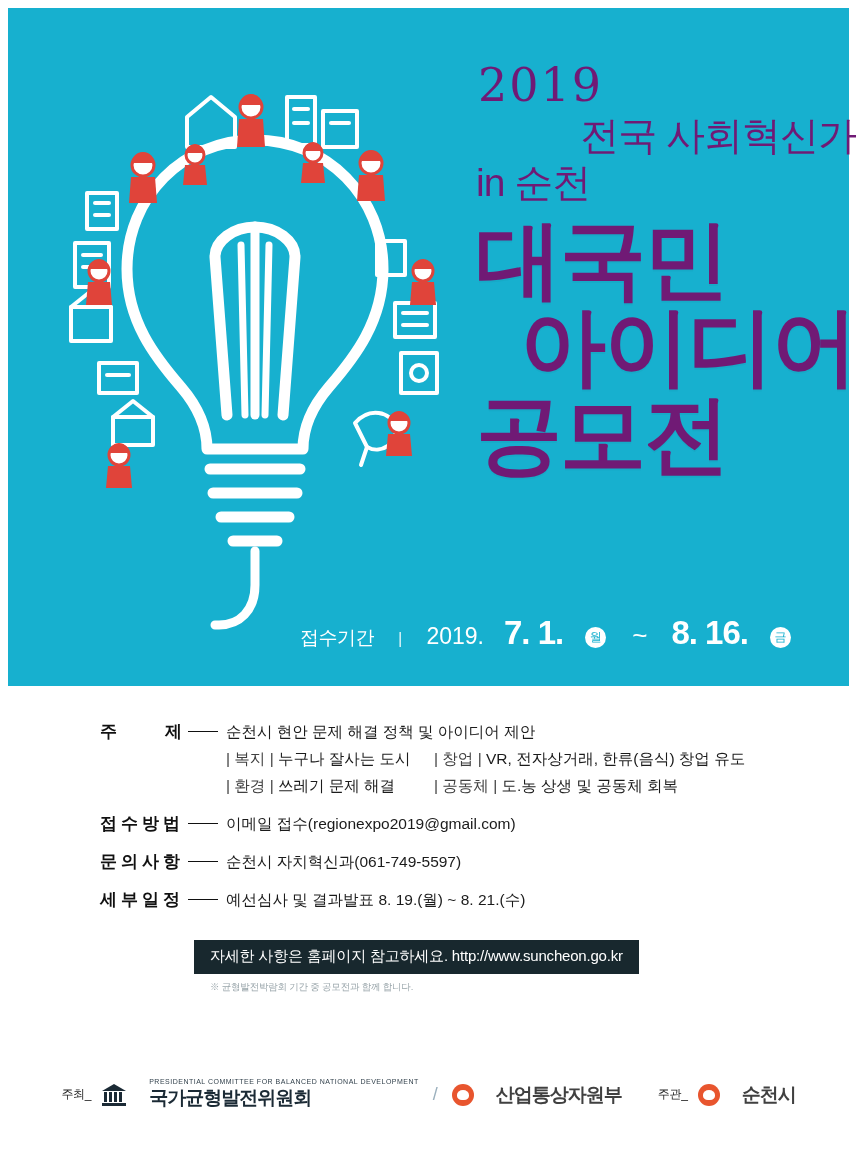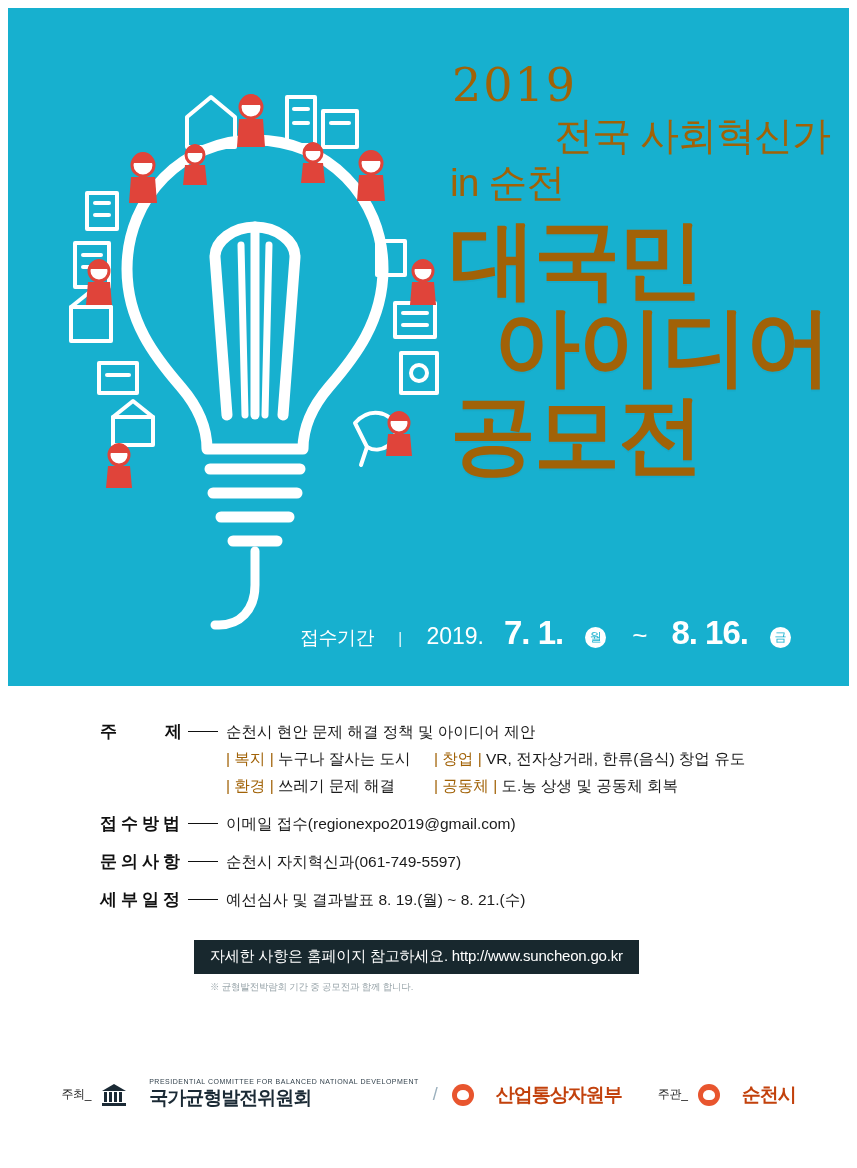--- a/index.html
+++ b/index.html
@@ -34,23 +34,23 @@
   .bulb-wrap {
     position: absolute;
     left: 55px; top: 45px;
     width: 400px; height: 620px;
   }
   .bulb-svg { display: block; }
 
   
   .headline {
     position: absolute;
-    left: 430px; top: 62px;
+    left: 456px; top: 62px;
     width: 400px;
-    color: #a16207;
+    color: #701a75;
   }
   .hl-year {
     font-family: "DejaVu Serif", serif;
     font-size: 46px;
     letter-spacing: 2px;
     line-height: 1.0;
     margin: 0 0 6px 22px;
     font-weight: 400;
   }
   .hl-sub1 {
@@ -139,21 +139,21 @@
   }
   .dash {
     flex: 0 0 30px;
     height: 1px;
     background: #111;
     margin: 11px 8px 0 0;
   }
   .info-body { flex: 1; font-size: 15.5px; line-height: 1.55; }
   .info-body .line { white-space: nowrap; }
   .cat-line { margin-top: 3px; display: flex; white-space: nowrap; }
-  .cat-key { color: #a16207; }
+  .cat-key { color: #404040; }
   .cat-first { display: inline-block; width: 208px; }
 
   .homepage-bar {
     margin: 14px 0 0 194px;
     display: inline-block;
     background: #18282e;
     color: #ffffff;
     font-size: 15px;
     padding: 7px 16px 8px 16px;
     letter-spacing: -0.2px;
@@ -174,21 +174,21 @@
     display: flex;
     justify-content: center;
     align-items: center;
     gap: 10px;
   }
   .f-label { font-size: 12px; color: #222; letter-spacing: -0.3px; }
   .f-logo { display: flex; align-items: center; gap: 22px; }
   .f-name { font-size: 19px; font-weight: 700; color: #1b2a35; letter-spacing: -1px; }
   .f-name small { display:block; font-size: 7px; font-weight: 400; letter-spacing: 0.5px; color:#33424d; }
   .f-sep { color: #9bb0bd; font-size: 18px; padding: 0 4px; }
-  .f-name2 { font-size: 19px; font-weight: 700; color: #c2410c; letter-spacing: -1px; }
+  .f-name2 { font-size: 19px; font-weight: 700; color: #404040; letter-spacing: -1px; }
   .circle-mark {
     width: 22px; height: 22px; border-radius: 50%;
     background: #e8552e; display: inline-block;
     position: relative;
   }
   .circle-mark::after {
     content: "";
     position: absolute; left: 5px; top: 6px;
     width: 12px; height: 10px;
     border-radius: 50% 50% 40% 40%;

